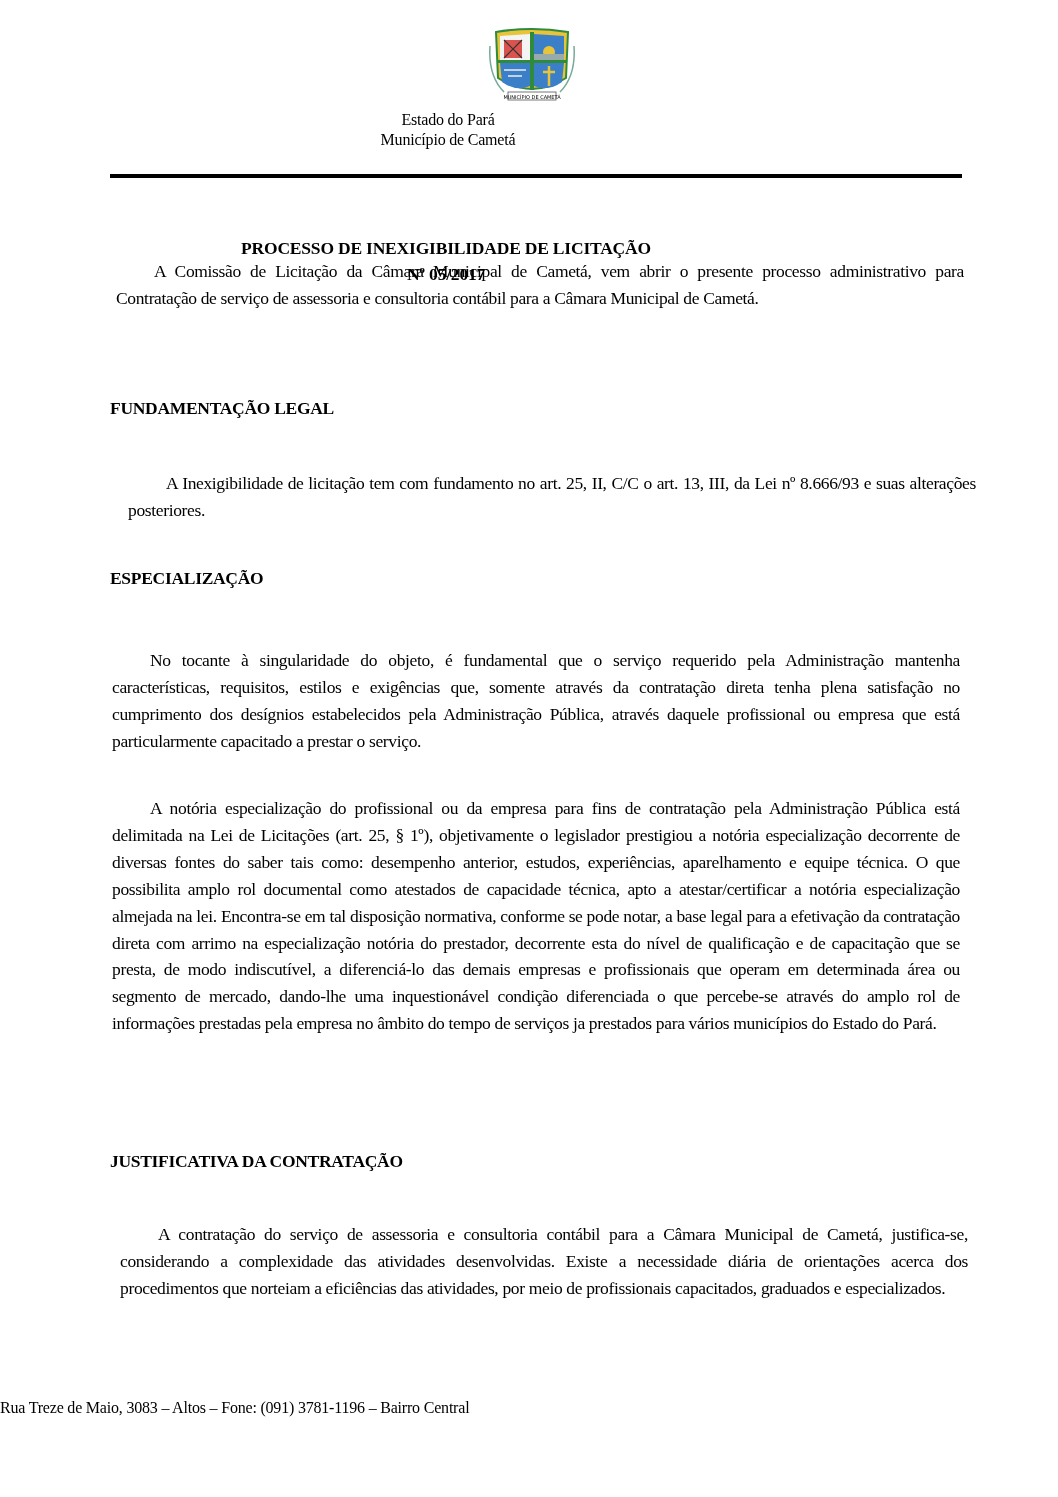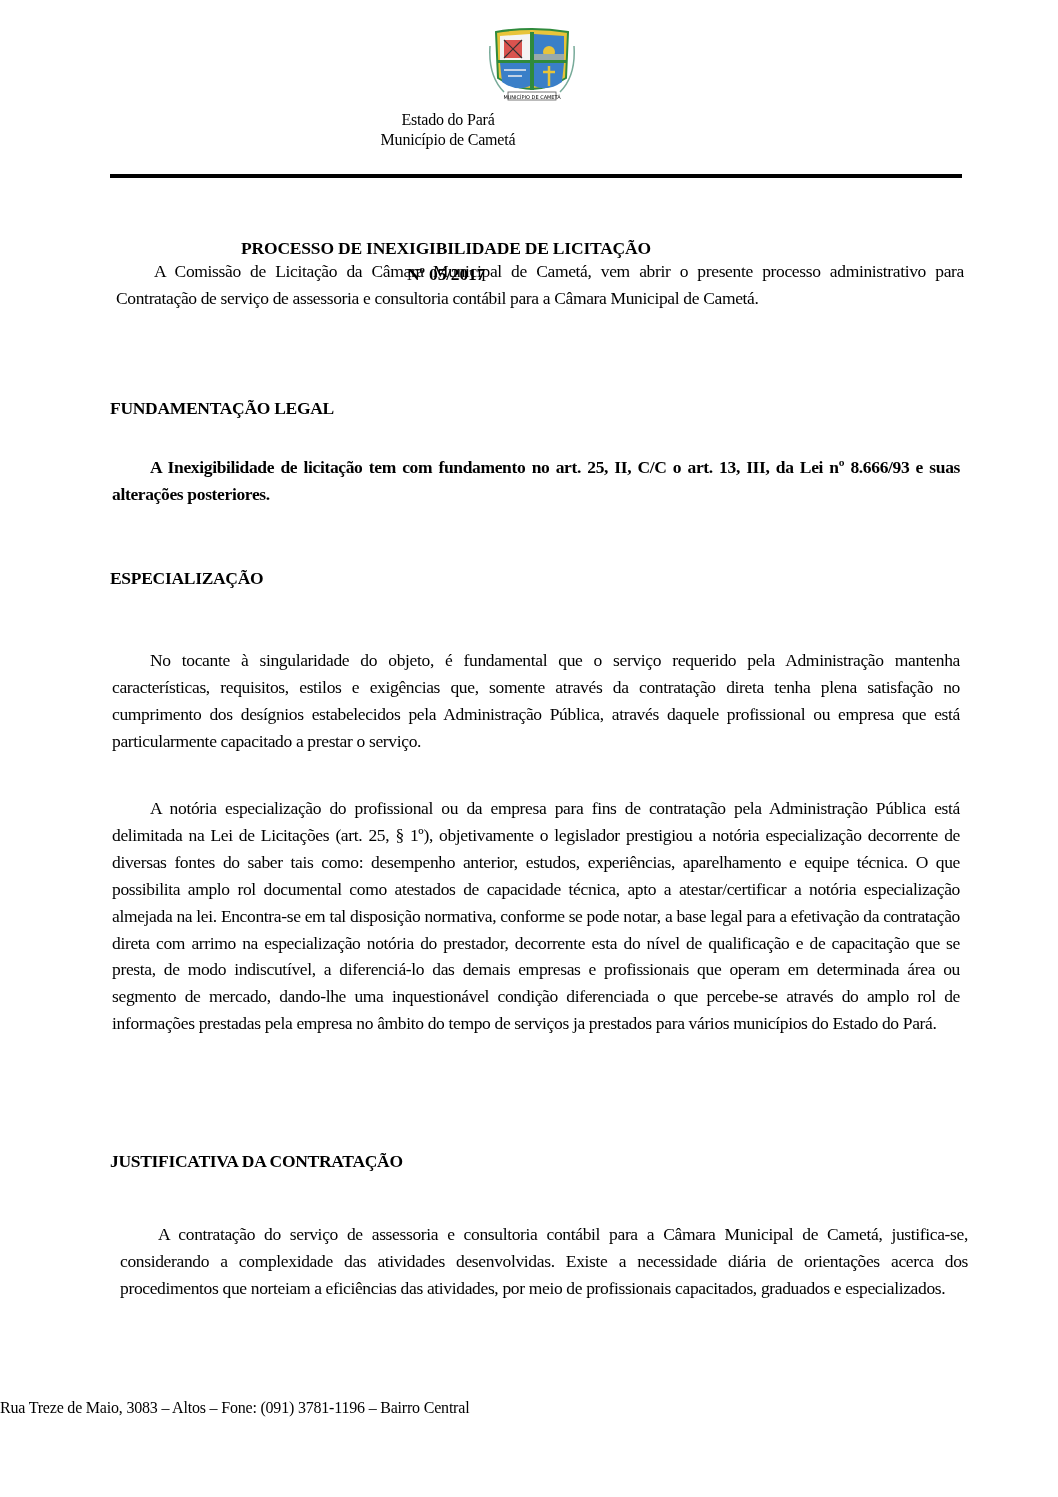--- a/index.html
+++ b/index.html
@@ -61,21 +61,21 @@
 <div class="rule"></div>
 
 <div class="main-title">
   <div>PROCESSO DE INEXIGIBILIDADE DE LICITAÇÃO</div>
   <div>Nº 05/2017</div>
 </div>
 
 <p class="para" style="top:254px;margin:4px;">A Comissão de Licitação da Câmara Municipal de Cametá, vem abrir o presente processo administrativo para Contratação de serviço de assessoria e consultoria contábil para a Câmara Municipal de Cametá.</p>
 
 <div class="h2" style="top:395px;">FUNDAMENTAÇÃO LEGAL</div>
-<p class="para" style="top:454px;margin:0;font-weight:bold;">A Inexigibilidade de licitação tem com fundamento no art. 25, II, C/C o art. 13, III, da Lei nº 8.666/93 e suas alterações posteriores.</p>
+<p class="para" style="top:454px;margin:16px;">A Inexigibilidade de licitação tem com fundamento no art. 25, II, C/C o art. 13, III, da Lei nº 8.666/93 e suas alterações posteriores.</p>
 
 <div class="h2" style="top:565px;">
   <div>ESPECIALIZAÇÃO</div>
 </div>
 <p class="para" style="top:647px;margin:0;">No tocante à singularidade do objeto, é fundamental que o serviço requerido pela Administração mantenha características, requisitos, estilos e exigências que, somente através da contratação direta tenha plena satisfação no cumprimento dos desígnios estabelecidos pela Administração Pública, através daquele profissional ou empresa que está particularmente capacitado a prestar o serviço.</p>
 <p class="para" style="top:795px;margin:0;">A notória especialização do profissional ou da empresa para fins de contratação pela Administração Pública está delimitada na Lei de Licitações (art. 25, § 1º), objetivamente o legislador prestigiou a notória especialização decorrente de diversas fontes do saber tais como: desempenho anterior, estudos, experiências, aparelhamento e equipe técnica. O que possibilita amplo rol documental como atestados de capacidade técnica, apto a atestar/certificar a notória especialização almejada na lei. Encontra-se em tal disposição normativa, conforme se pode notar, a base legal para a efetivação da contratação direta com arrimo na especialização notória do prestador, decorrente esta do nível de qualificação e de capacitação que se presta, de modo indiscutível, a diferenciá-lo das demais empresas e profissionais que operam em determinada área ou segmento de mercado, dando-lhe uma inquestionável condição diferenciada o que percebe-se através do amplo rol de informações prestadas pela empresa no âmbito do tempo de serviços ja prestados para vários municípios do Estado do Pará.</p>
 
 <div class="h2" style="top:1148px;">JUSTIFICATIVA DA CONTRATAÇÃO</div>
 <p class="para" style="top:1213px;margin:8px;">A contratação do serviço de assessoria e consultoria contábil para a Câmara Municipal de Cametá, justifica-se, considerando a complexidade das atividades desenvolvidas. Existe a necessidade diária de orientações acerca dos procedimentos que norteiam a eficiências das atividades, por meio de profissionais capacitados, graduados e especializados.</p>
 

